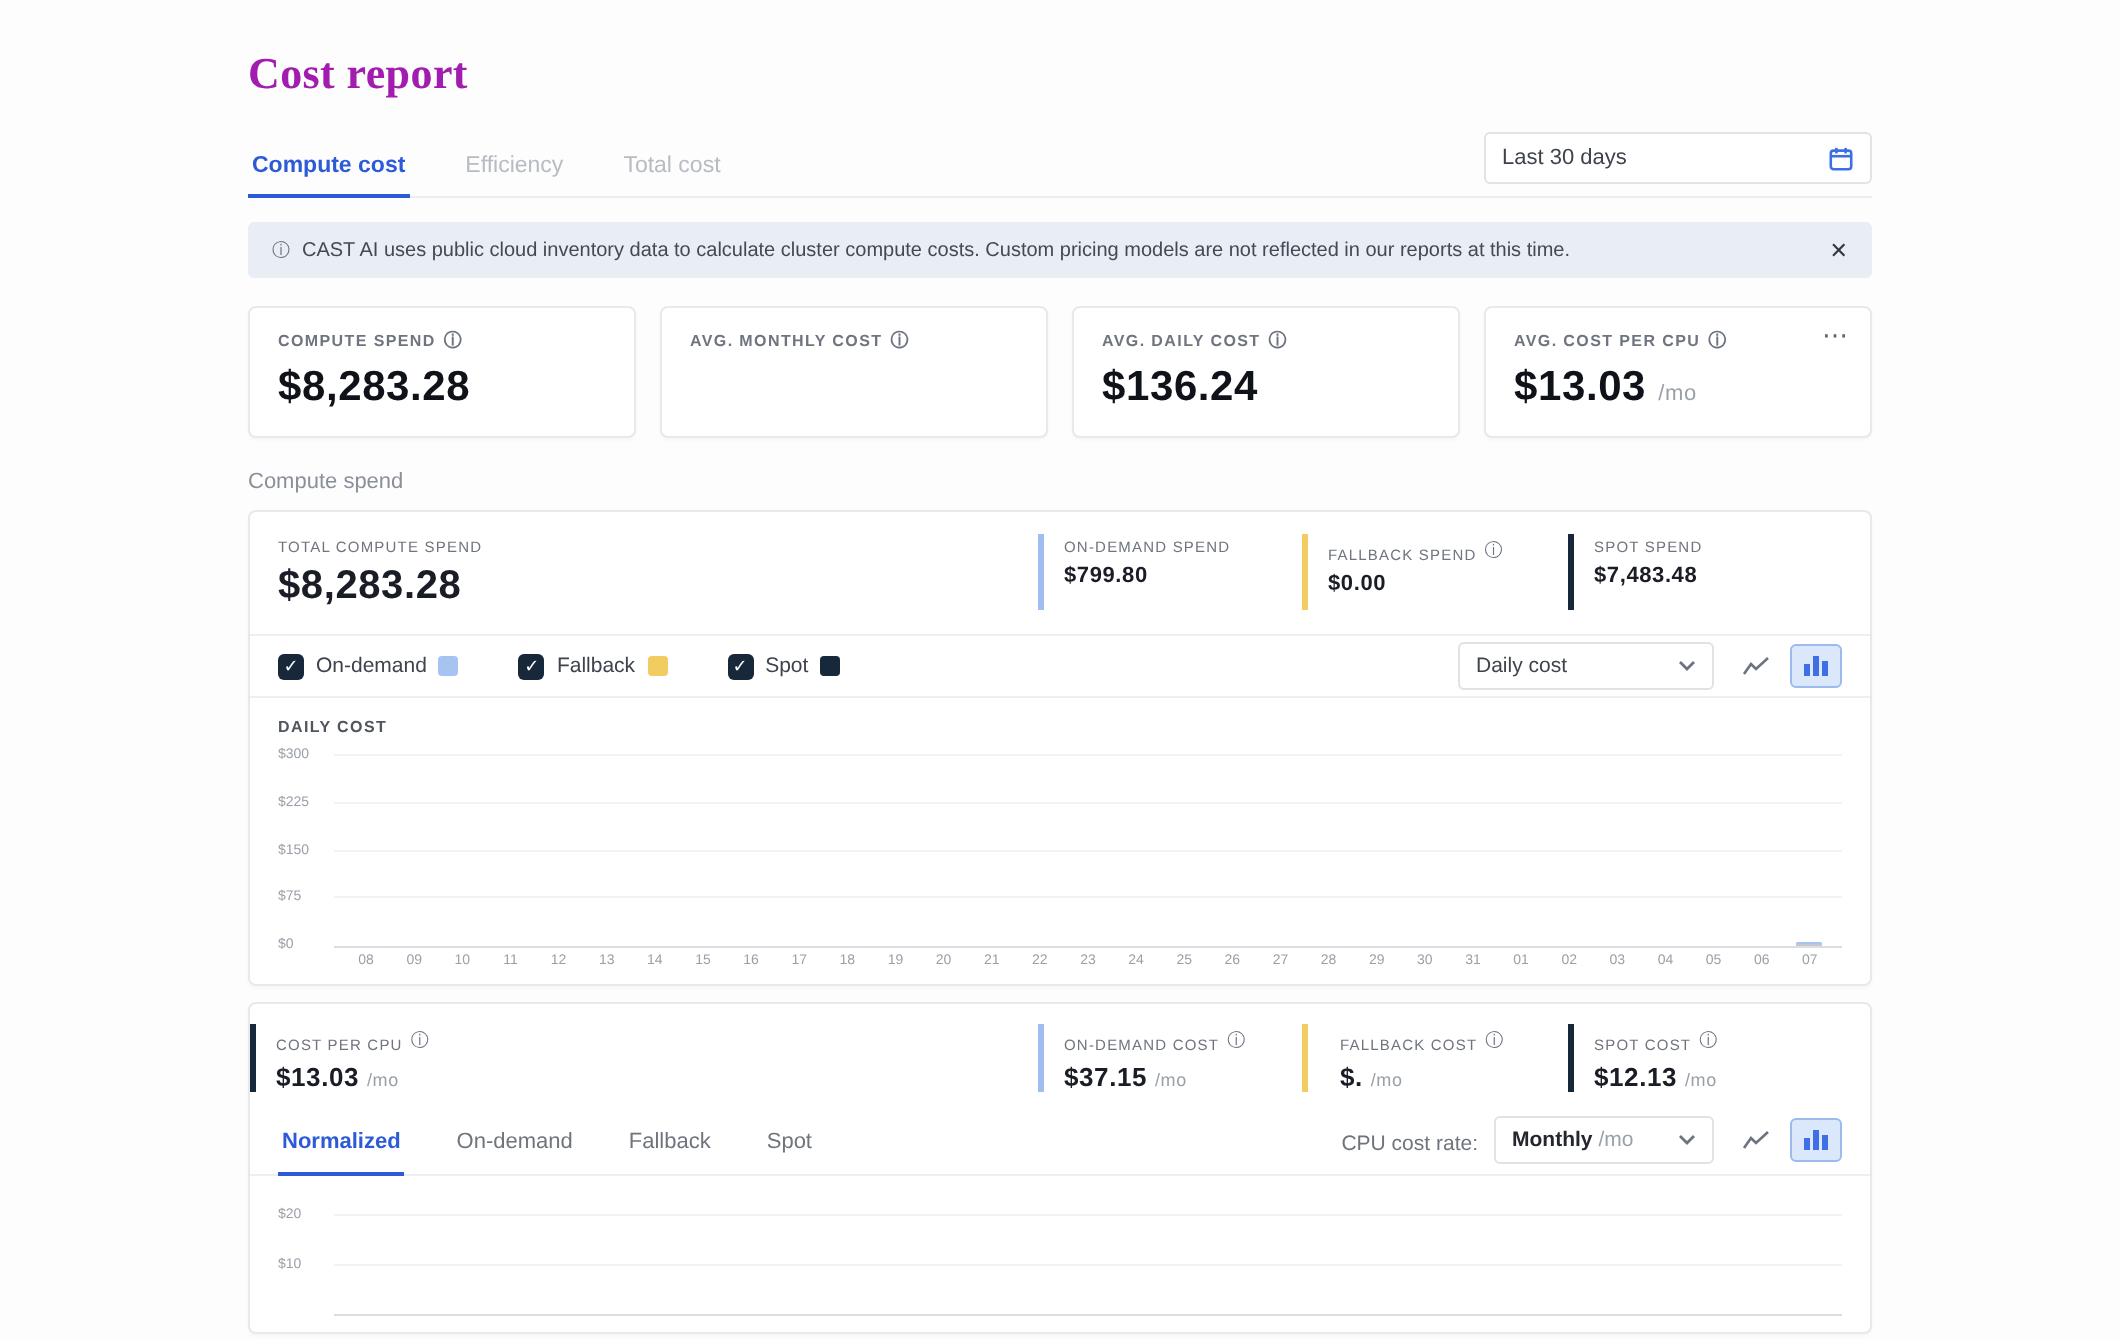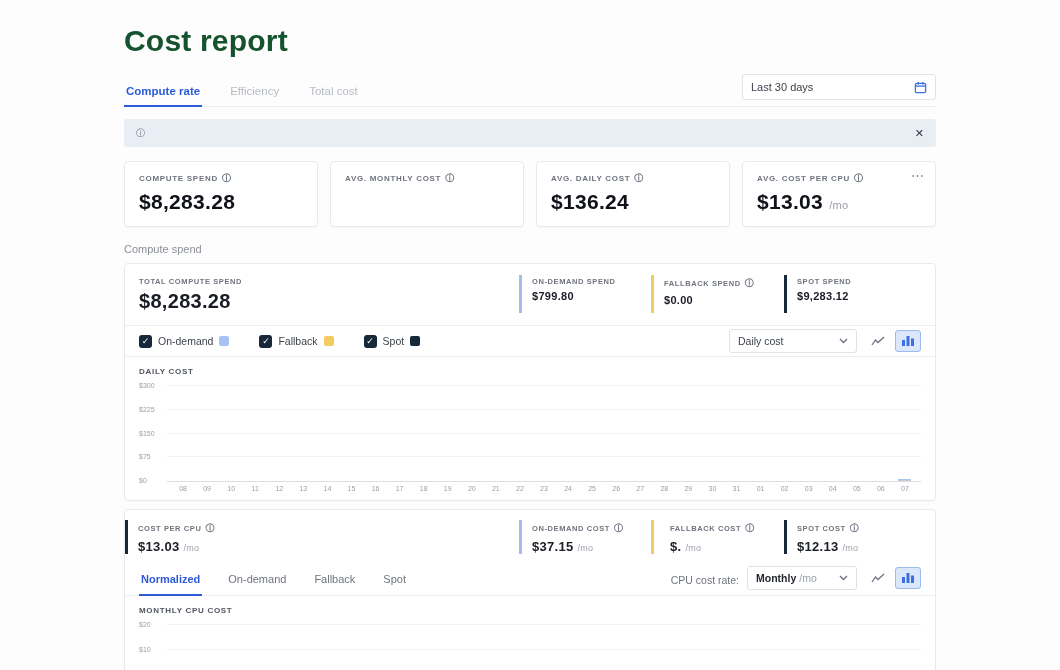--- a/index.html
+++ b/index.html
@@ -1,19 +1,19 @@
 <!DOCTYPE html>
 <html><head>
 <meta charset="utf-8">
 <style>
   * { margin:0; padding:0; box-sizing:border-box; }
   html,body { width:1060px; height:670px; background:#fdfdfe; font-family:"Liberation Sans", sans-serif; color:#1a1d26; overflow:hidden; }
   .wrap { width:812px; margin-left:124px; padding-top:24px; }
 
-  .page-title { font-size:30px; font-weight:700; letter-spacing:.2px; color:#14532d; }
+  .page-title { font-size:22px; font-weight:700; letter-spacing:.2px; color:#a21caf;font-family:Liberation Serif, serif; }
 
   .tabs-row { display:flex; align-items:flex-end; justify-content:space-between; margin-top:16px; border-bottom:1px solid #eceef0; }
   .tabs { display:flex; gap:26px; }
   .tab { font-size:11.5px; padding:6px 2px 8px; color:#b7bbc2; cursor:pointer; }
   .tab.active { color:#2d5bd8; font-weight:700; border-bottom:2px solid #2d5bd8; margin-bottom:-1px; }
   .datepicker { display:flex; align-items:center; justify-content:space-between; width:194px; height:26px; border:1px solid #e1e3e7; border-radius:3px; background:#fff; padding:0 8px; margin-bottom:6px; font-size:11px; color:#3e434c; }
 
   .banner { margin-top:12px; display:flex; align-items:center; justify-content:space-between; background:#e9edf4; border-radius:3px; height:28px; padding:0 12px; }
   .banner-left { display:flex; align-items:center; gap:6px; font-size:10px; color:#434955; }
   .info-i { font-size:9px; color:#6b7280; }
@@ -28,21 +28,21 @@
 
   .section-label { margin-top:16px; font-size:11px; color:#8a8f99; }
   .panel { margin-top:8px; background:#fff; border:1px solid #e8e9ec; border-radius:4px; box-shadow:0 1px 2px rgba(20,24,40,.03); }
 
   .spend-row { display:flex; padding:11px 0 12px; }
   .spend-col { padding:2px 0 0 10px; }
   .spend-col.first { flex:0 0 394px; padding-left:14px; }
   .spend-col.b2 { flex:0 0 132px; border-left:3px solid; }
   .spend-col.b3 { flex:0 0 133px; border-left:3px solid; }
   .spend-col.b4 { flex:1; border-left:3px solid; }
-  .spend-label { font-size:7.5px; letter-spacing:.6px; font-weight:700; color:#6f747e; display:flex; gap:4px; align-items:center; }
+  .spend-label { font-size:7.5px; letter-spacing:.6px; font-weight:400; color:#6f747e; display:flex; gap:4px; align-items:flex-end; }
   .spend-value { font-size:11px; font-weight:700; letter-spacing:.3px; margin-top:4px; }
   .spend-col.first .spend-value { font-size:20px; }
 
   .divider { border-top:1px solid #eceef0; }
 
   .controls { display:flex; align-items:center; justify-content:space-between; padding:0 14px; height:30px; }
   .legend { display:flex; gap:30px; align-items:center; }
   .legend-item { display:flex; align-items:center; gap:6px; cursor:pointer; }
   .checkbox { width:13px; height:13px; background:#16283a; border-radius:3px; color:#fff; font-size:9px; line-height:13px; text-align:center; }
   .legend-label { font-size:10.5px; color:#3e434c; }
@@ -82,40 +82,41 @@
 </style>
 </head>
 <body>
 
 <div class="wrap">
 
   <h1 class="page-title">Cost report</h1>
 
   <div class="tabs-row">
     <div class="tabs">
-      <div class="tab active">Compute rate</div>
+      <div class="tab active">Compute cost</div>
       <div class="tab">Efficiency</div>
       <div class="tab">Total cost</div>
     </div>
     <div class="datepicker">
       <span>Last 30 days</span>
       <span>
         <svg width="13" height="13" viewBox="0 0 14 14" fill="none" stroke="#3f6fe4" stroke-width="1.4">
           <rect x="1.5" y="2.5" width="11" height="10" rx="1.5"></rect>
             <line x1="4.5" y1="1" x2="4.5" y2="4"></line>
             <line x1="9.5" y1="1" x2="9.5" y2="4"></line>
             <line x1="1.5" y1="5.5" x2="12.5" y2="5.5"></line>
         </svg>
       </span>
     </div>
   </div>
 
   <div class="banner">
     <div class="banner-left">
       <span class="info-i">ⓘ</span>
+      <span>CAST AI uses public cloud inventory data to calculate cluster compute costs. Custom pricing models are not reflected in our reports at this time.</span>
     </div>
     <span class="banner-close">✕</span>
   </div>
 
   <div class="cards">
     <div class="card">
       <div class="card-label">
           <span>COMPUTE SPEND</span>
           <span class="info-i">ⓘ</span>
         </div>
@@ -164,21 +165,21 @@
         <div class="spend-label">
             <span>FALLBACK SPEND</span>
             <span class="info-i">ⓘ</span>
           </div>
         <div class="spend-value">$0.00</div>
       </div>
       <div class="spend-col b4" style="border-left-color: rgb(22, 40, 58);">
         <div class="spend-label">
             <span>SPOT SPEND</span>
           </div>
-        <div class="spend-value">$9,283.12</div>
+        <div class="spend-value">$7,483.48</div>
       </div>
     </div>
     <div class="divider"></div>
 
     <div class="controls">
       <div class="legend">
         <div class="legend-item">
           <span class="checkbox">✓</span>
           <span class="legend-label">On-demand</span>
           <span class="swatch" style="background: rgb(167, 195, 242);"></span>
@@ -519,21 +520,20 @@
                 <rect x="0" y="4" width="3" height="6" fill="#3f6fe4"></rect>
                 <rect x="4.5" y="0" width="3" height="10" fill="#3f6fe4"></rect>
                 <rect x="9" y="2.5" width="3" height="7.5" fill="#3f6fe4"></rect>
               </svg>
           </div>
         </div>
       </div>
     </div>
 
     <div class="chart-box">
-      <div class="chart-title">MONTHLY CPU COST</div>
       <div class="chart plot2" id="chart-cpu">
           <div class="plotwrap">
             <div class="gl" style="bottom: 50%;"></div>
             <div class="gll" style="bottom: calc(50% - 3px);">$10</div>
             <div class="gl" style="bottom: 100%;"></div>
             <div class="gll" style="bottom: calc(100% - 3px);">$20</div>
             <div class="bars">
               <div class="bar-col">
                 <div class="bar-stack">
                   <div class="seg" style="height: 80%; background: rgb(36, 83, 192);"></div>

